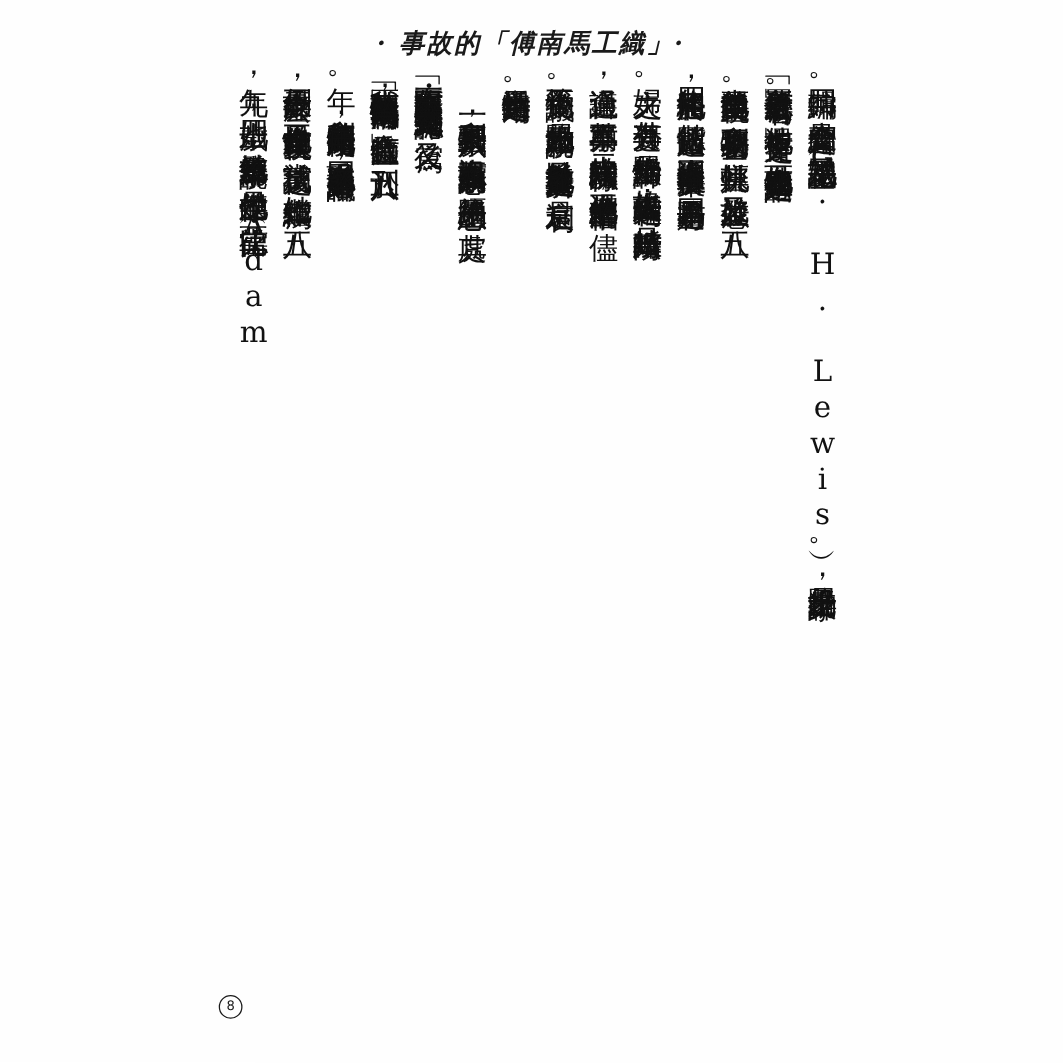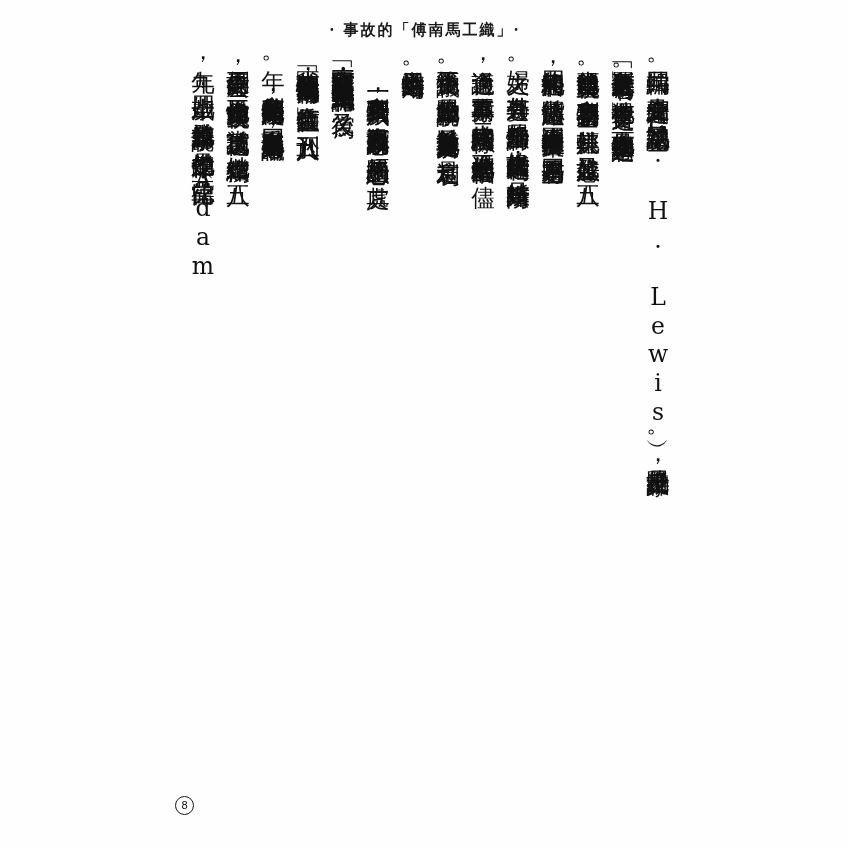--- a/index.html
+++ b/index.html
@@ -23,25 +23,26 @@
   }
 
   
   #running-head {
     position: absolute;
     top: 21px;
     left: 0;
     width: 850px;
     text-align: center;
     font-family: "DejaVu Serif", serif;
-    font-size: 15px;
+    font-size: 20px;
     font-weight: bold;
     letter-spacing: 2px;
     color: #1a1a1a;
     white-space: nowrap;
+    font-style: italic;
     transform: scaleY(1.05);
   }
 
   
   #body-text {
     position: absolute;
     top: 52px;
     left: 165px;
     width: 510px;
     height: 740px;

